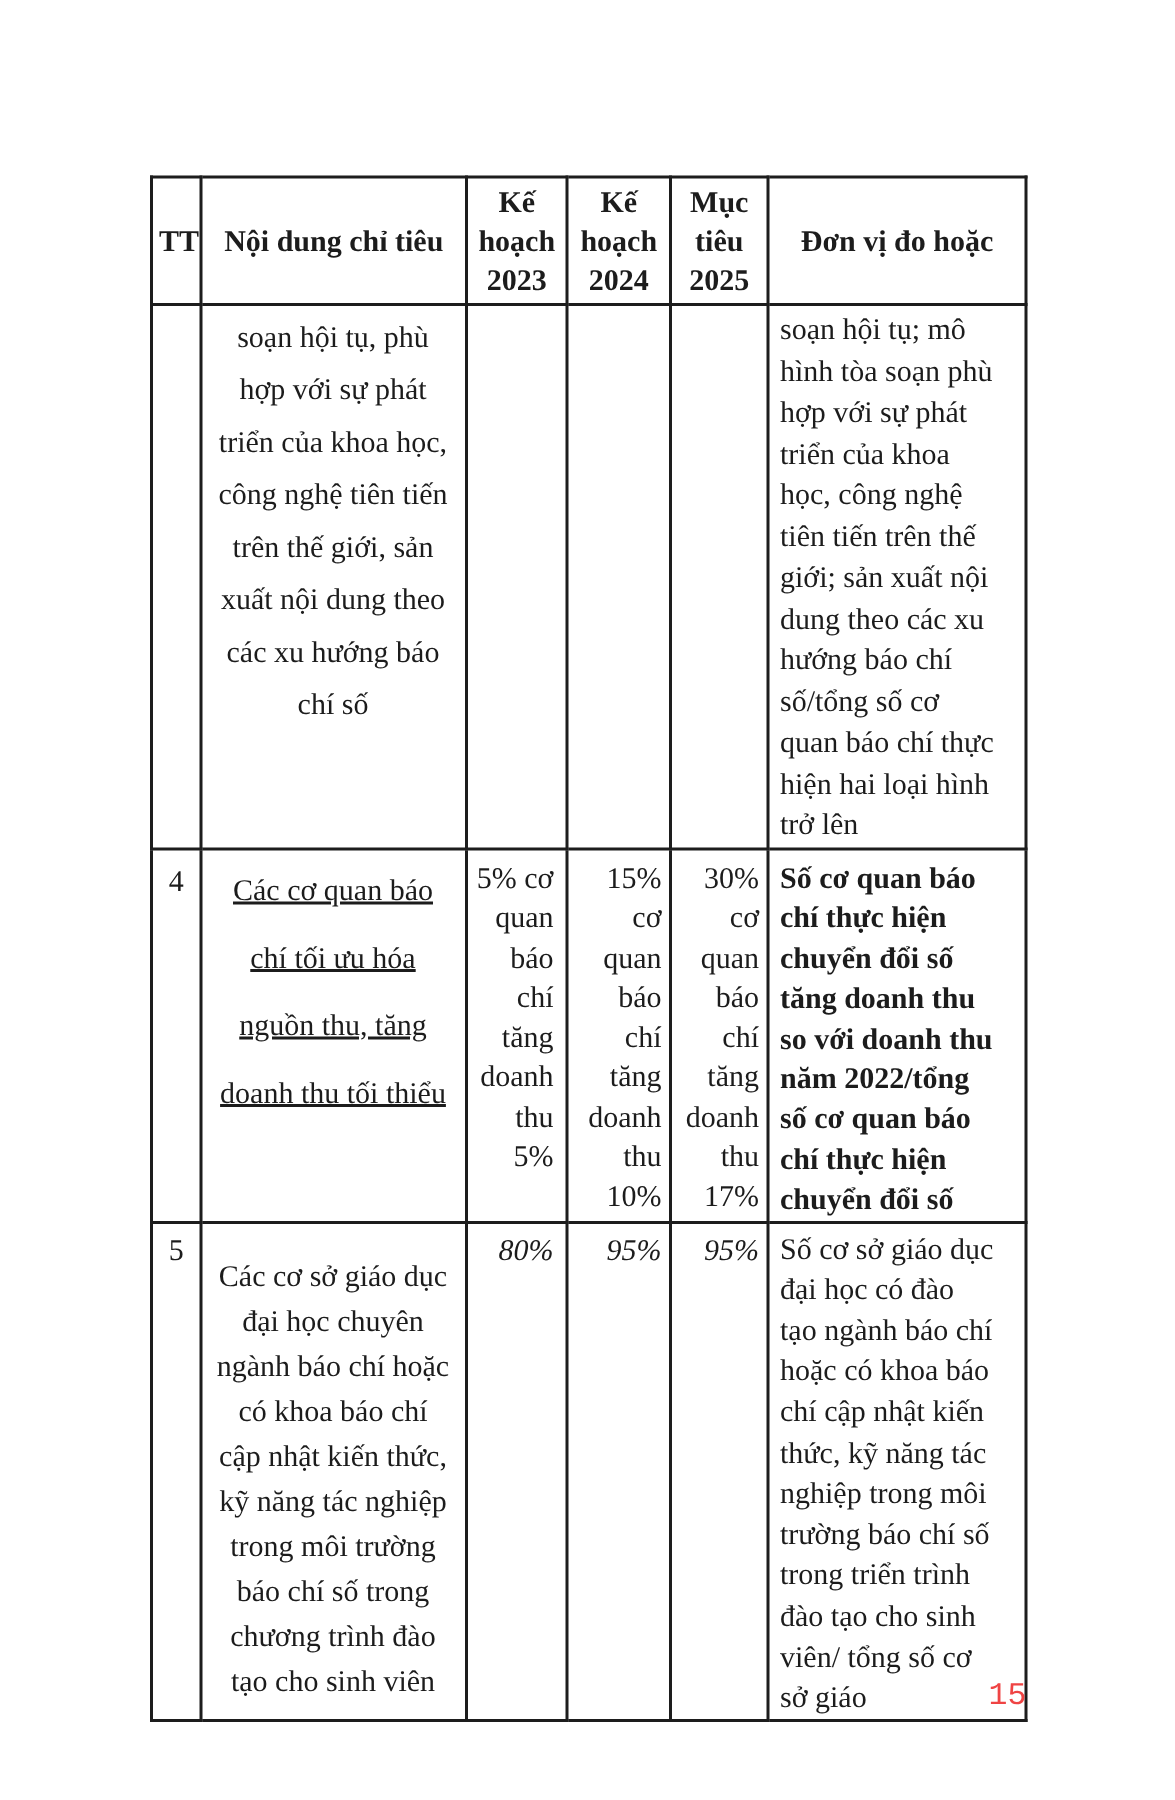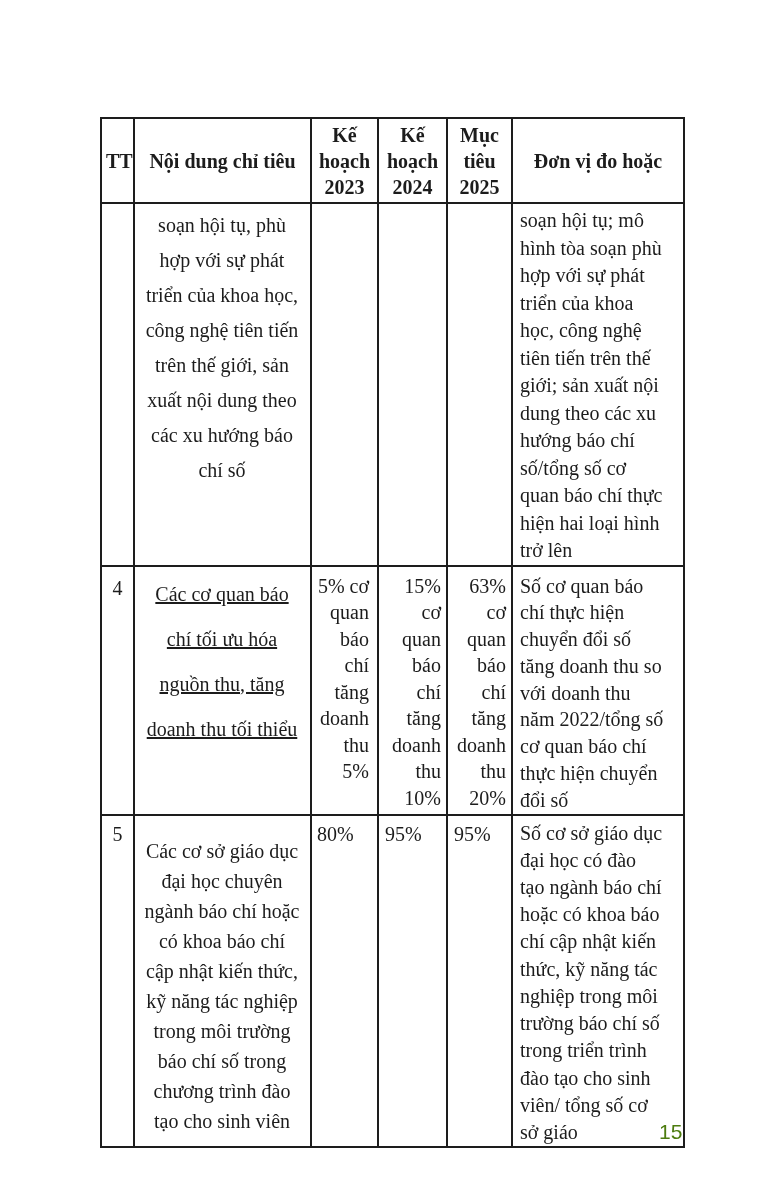--- a/index.html
+++ b/index.html
@@ -44,34 +44,34 @@
   .cell-t25 { padding: 4px 5px 0 6px; }
   .cell-unit { padding: 3px 18px 0 7px; margin-top: 32px; }
 
   
   .r1 .cell-content { line-height: 35px; }
   .r1 .cell-unit    { line-height: 27.5px; }
 
   .r4 .cell-tt      { padding-top: 5px; line-height: 33px; }
   .r4 .cell-content { line-height: 45px; padding-top: 5px; text-decoration: underline; }
   .r4 .cell-pct     { line-height: 26.5px; padding-top: 6px; }
-  .r4 .cell-unit    { line-height: 26.8px; padding-top: 6px; }
+  .r4 .cell-unit    { line-height: 26.8px; padding-top: 6px; font-weight: bold; }
 
   .r5 .cell-tt      { padding-top: 3px; line-height: 30px; }
   .r5 .cell-content { line-height: 30px; padding-top: 20px; }
-  .r5 .cell-pct     { line-height: 30px; padding-top: 3px; text-align: left; }
+  .r5 .cell-pct     { line-height: 30px; padding-top: 3px; text-align: right; font-style: italic; }
   .r5 .cell-unit    { line-height: 27.2px; padding-top: 4px; }
 
   .page-number {
     position: absolute;
     left: 659px;
     top: 1120px;
-    font-family: Liberation Sans, sans-serif;
+    font-family: Liberation Mono, monospace;
     font-size: 21px;
-    color: #4d7c0f;
+    color: #ef4444;
   }
 </style>
 </head>
 <body>
 
 <div class="page">
 
   <table class="doc-table">
     <colgroup>
       <col style="width:33px">
@@ -98,21 +98,21 @@
         <td class="cell-pct cell-p23"></td>
         <td class="cell-pct cell-p24"></td>
         <td class="cell-pct cell-t25"></td>
         <td class="cell-unit">soạn hội tụ; mô hình tòa soạn phù hợp với sự phát triển của khoa học, công nghệ tiên tiến trên thế giới; sản xuất nội dung theo các xu hướng báo chí số/tổng số cơ quan báo chí thực hiện hai loại hình trở lên</td>
       </tr>
       <tr class="r4" style="height:242px;">
         <td class="cell-tt">4</td>
         <td class="cell-content">Các cơ quan báo chí tối ưu hóa nguồn thu, tăng doanh thu tối thiểu</td>
         <td class="cell-pct cell-p23">5% cơ quan báo chí tăng doanh thu 5%</td>
         <td class="cell-pct cell-p24">15% cơ quan báo chí tăng doanh thu 10%</td>
-        <td class="cell-pct cell-t25">63% cơ quan báo chí tăng doanh thu 20%</td>
+        <td class="cell-pct cell-t25">30% cơ quan báo chí tăng doanh thu 17%</td>
         <td class="cell-unit">Số cơ quan báo chí thực hiện chuyển đổi số tăng doanh thu so với doanh thu năm 2022/tổng số cơ quan báo chí thực hiện chuyển đổi số</td>
       </tr>
       <tr class="r5" style="height:302px;">
         <td class="cell-tt">5</td>
         <td class="cell-content">Các cơ sở giáo dục đại học chuyên ngành báo chí hoặc có khoa báo chí cập nhật kiến thức, kỹ năng tác nghiệp trong môi trường báo chí số trong chương trình đào tạo cho sinh viên</td>
         <td class="cell-pct cell-p23">80%</td>
         <td class="cell-pct cell-p24">95%</td>
         <td class="cell-pct cell-t25">95%</td>
         <td class="cell-unit">Số cơ sở giáo dục đại học có đào tạo ngành báo chí hoặc có khoa báo chí cập nhật kiến thức, kỹ năng tác nghiệp trong môi trường báo chí số trong triển trình đào tạo cho sinh viên/ tổng số cơ sở giáo</td>
       </tr>

